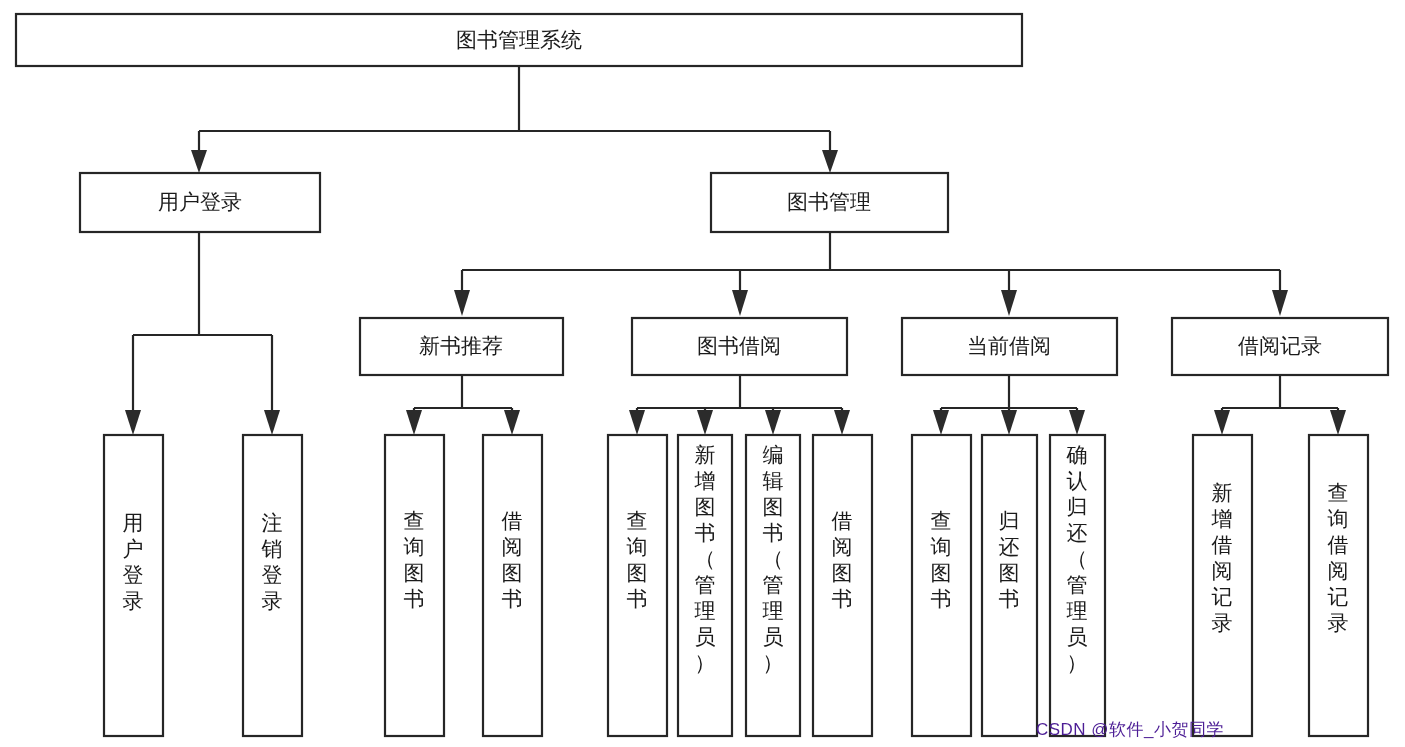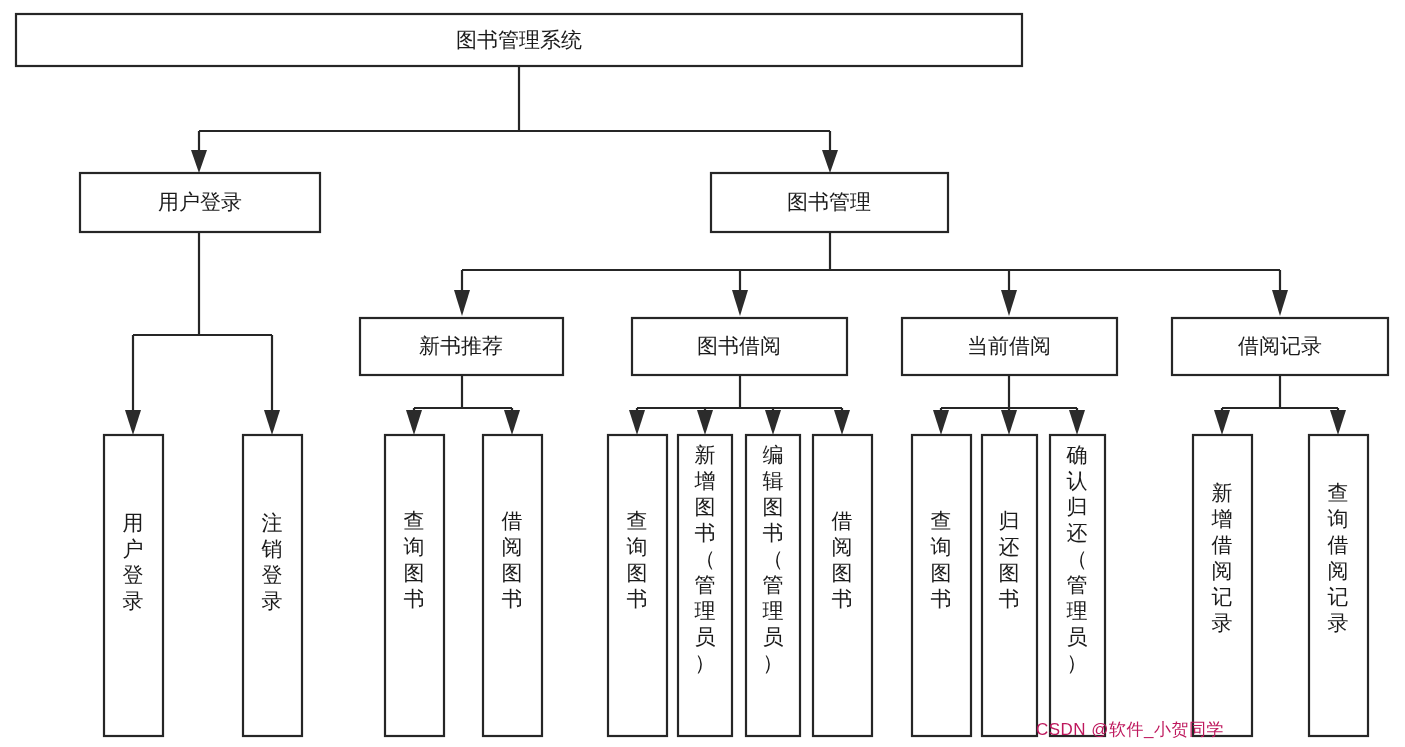--- a/index.html
+++ b/index.html
@@ -54,21 +54,21 @@
     font-size: 21px;
     fill: #1b1b1b;
     text-anchor: middle;
   }
   .watermark-text {
     position: absolute;
     right: 8px;
     bottom: 6px;
     font-family: "Liberation Sans", "DejaVu Sans", sans-serif;
     font-size: 17px;
-    color: #be185d;
+    color: #4c1d95;
     white-space: nowrap;
     letter-spacing: 0.5px;
   }
 </style>
 </head>
 <body>
 
 <div id="diagram-root">
 
   <svg class="diagram-svg" viewBox="0 0 1405 747" xmlns="http://www.w3.org/2000/svg">

